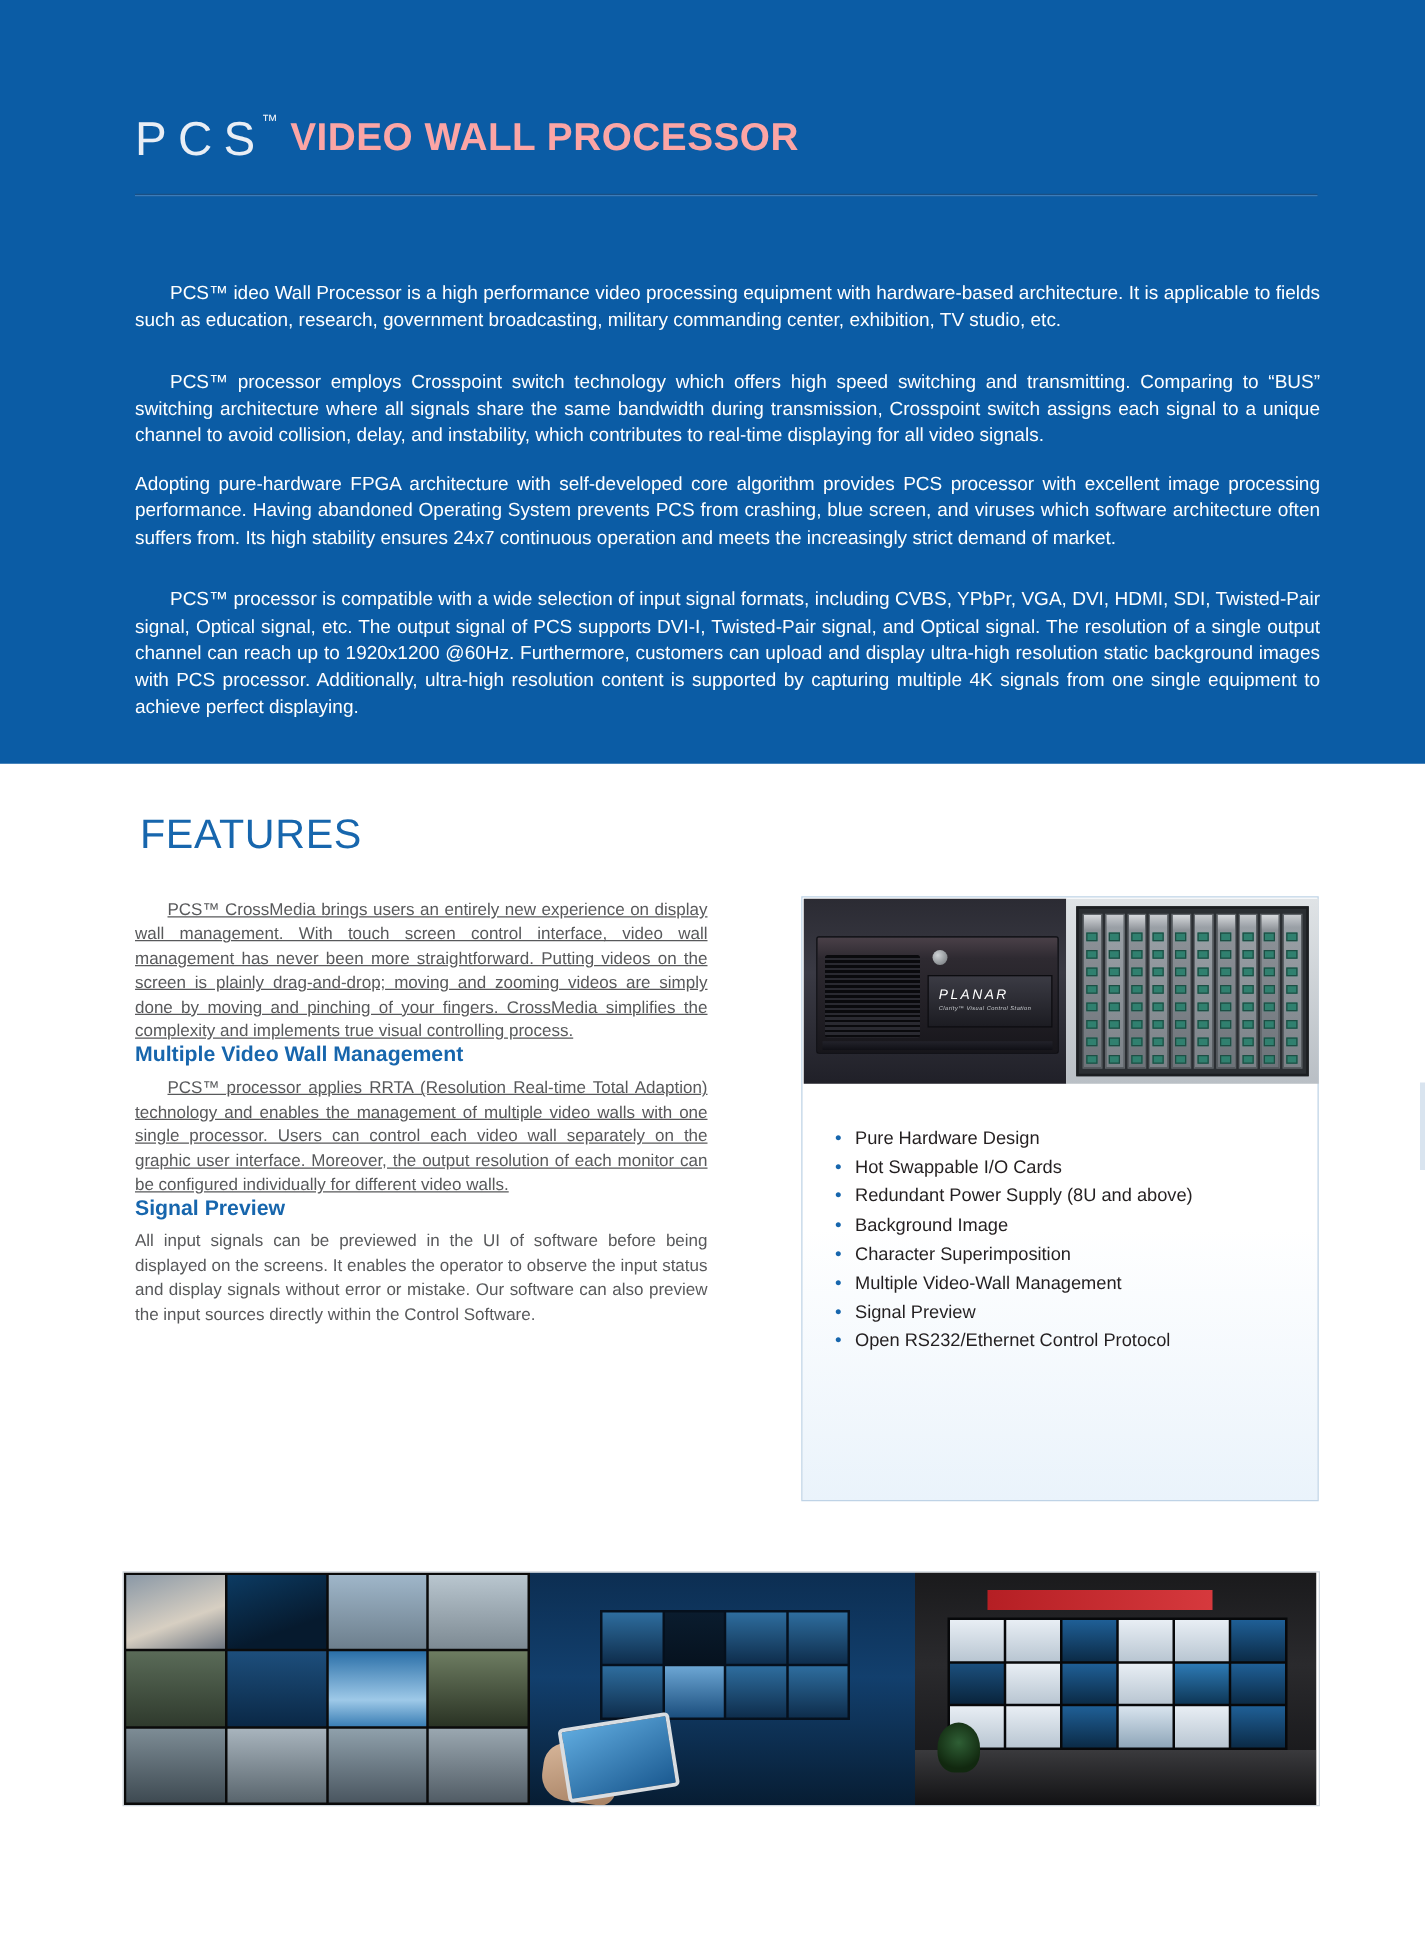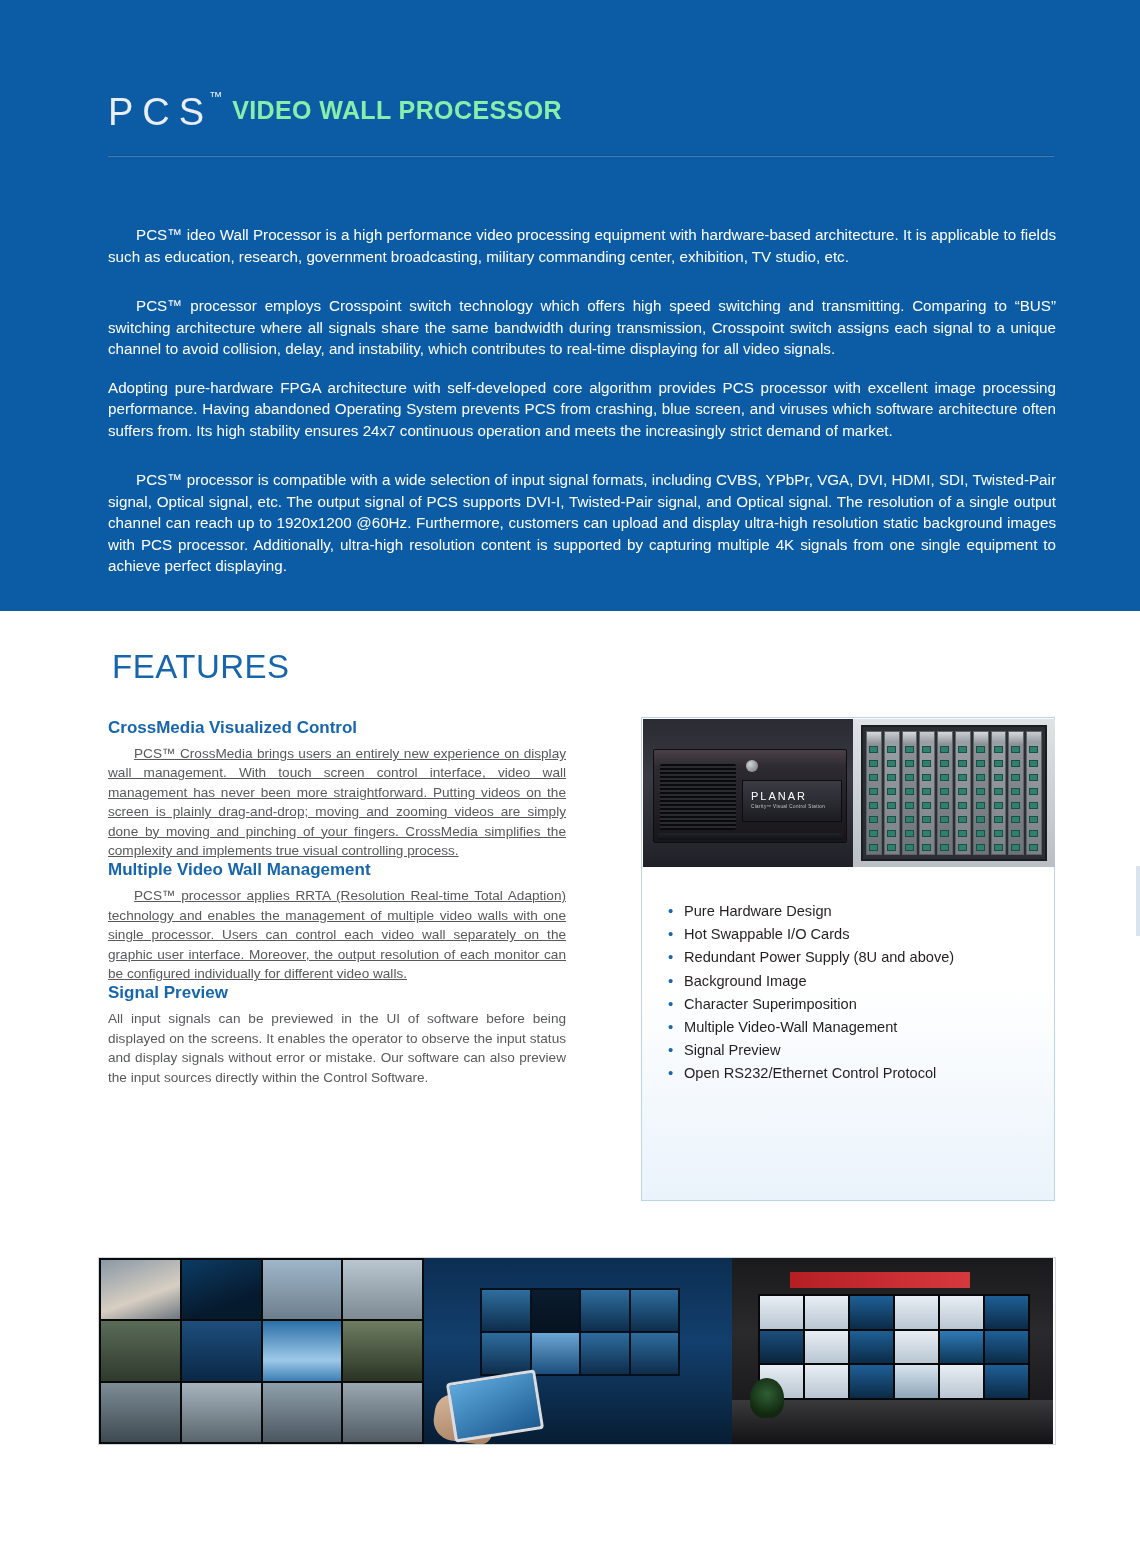--- a/index.html
+++ b/index.html
@@ -45,23 +45,23 @@
   }
   .brand-tm {
     font-size: 13px;
     color: #e9eef5;
     vertical-align: super;
     position: relative;
     top: -16px;
     left: -4px;
   }
   .brand-title {
-    font-size: 25px;
+    font-size: 31px;
     font-weight: bold;
-    color: #86efac;
+    color: #fca5a5;
     letter-spacing: 0.4px;
     margin-left: 6px;
     position: relative;
     top: -2px;
   }
   .hero-rule {
     position: absolute;
     left: 108px;
     top: 155px;
     width: 946px;
@@ -148,20 +148,21 @@
     width: 412px;
     height: 148px;
     display: flex;
   }
   .photo-a {
     width: 210px;
     height: 148px;
     position: relative;
     background: linear-gradient(to bottom, #2b2b33 0%, #3a3a44 40%, #202028 100%);
     overflow: hidden;
+    font-style: italic;
   }
   .chassis {
     position: absolute;
     left: 10px;
     top: 30px;
     width: 192px;
     height: 92px;
     background: linear-gradient(to bottom, #4a4048 0%, #2e2a31 18%, #17161b 100%);
     border: 1px solid #0d0d11;
     border-radius: 2px;
@@ -449,21 +450,20 @@
     <p class="indent">PCS™ ideo Wall Processor is a high performance video processing equipment with hardware-based architecture. It is applicable to fields such as education, research, government broadcasting, military commanding center, exhibition, TV studio, etc.</p>
     <p class="indent">PCS™ processor employs Crosspoint switch technology which offers high speed switching and transmitting. Comparing to “BUS” switching architecture where all signals share the same bandwidth during transmission, Crosspoint switch assigns each signal to a unique channel to avoid collision, delay, and instability, which contributes to real-time displaying for all video signals.</p>
     <p>Adopting pure-hardware FPGA architecture with self-developed core algorithm provides PCS processor with excellent image processing performance. Having abandoned Operating System prevents PCS from crashing, blue screen, and viruses which software architecture often suffers from. Its high stability ensures 24x7 continuous operation and meets the increasingly strict demand of market.</p>
     <p class="indent">PCS™ processor is compatible with a wide selection of input signal formats, including CVBS, YPbPr, VGA, DVI, HDMI, SDI, Twisted-Pair signal, Optical signal, etc. The output signal of PCS supports DVI-I, Twisted-Pair signal, and Optical signal. The resolution of a single output channel can reach up to 1920x1200 @60Hz. Furthermore, customers can upload and display ultra-high resolution static background images with PCS processor. Additionally, ultra-high resolution content is supported by capturing multiple 4K signals from one single equipment to achieve perfect displaying.</p>
   </div>
 </div>
 
 <div class="features-title">FEATURES</div>
 
 <div class="col-left">
-  <h3 class="sec-head">CrossMedia Visualized Control</h3>
   <p class="sec-body indent">PCS™ CrossMedia brings users an entirely new experience on display wall management. With touch screen control interface, video wall management has never been more straightforward. Putting videos on the screen is plainly drag-and-drop; moving and zooming videos are simply done by moving and pinching of your fingers. CrossMedia simplifies the complexity and implements true visual controlling process.</p>
 
   <h3 class="sec-head gap">Multiple Video Wall Management</h3>
   <p class="sec-body indent">PCS™ processor applies RRTA (Resolution Real-time Total Adaption) technology and enables the management of multiple video walls with one single processor. Users can control each video wall separately on the graphic user interface. Moreover, the output resolution of each monitor can be configured individually for different video walls.</p>
 
   <h3 class="sec-head gap">Signal Preview</h3>
   <p class="sec-body">All input signals can be previewed in the UI of software before being displayed on the screens. It enables the operator to observe the input status and display signals without error or mistake. Our software can also preview the input sources directly within the Control Software.</p>
 </div>
 
 <div class="right-panel">

